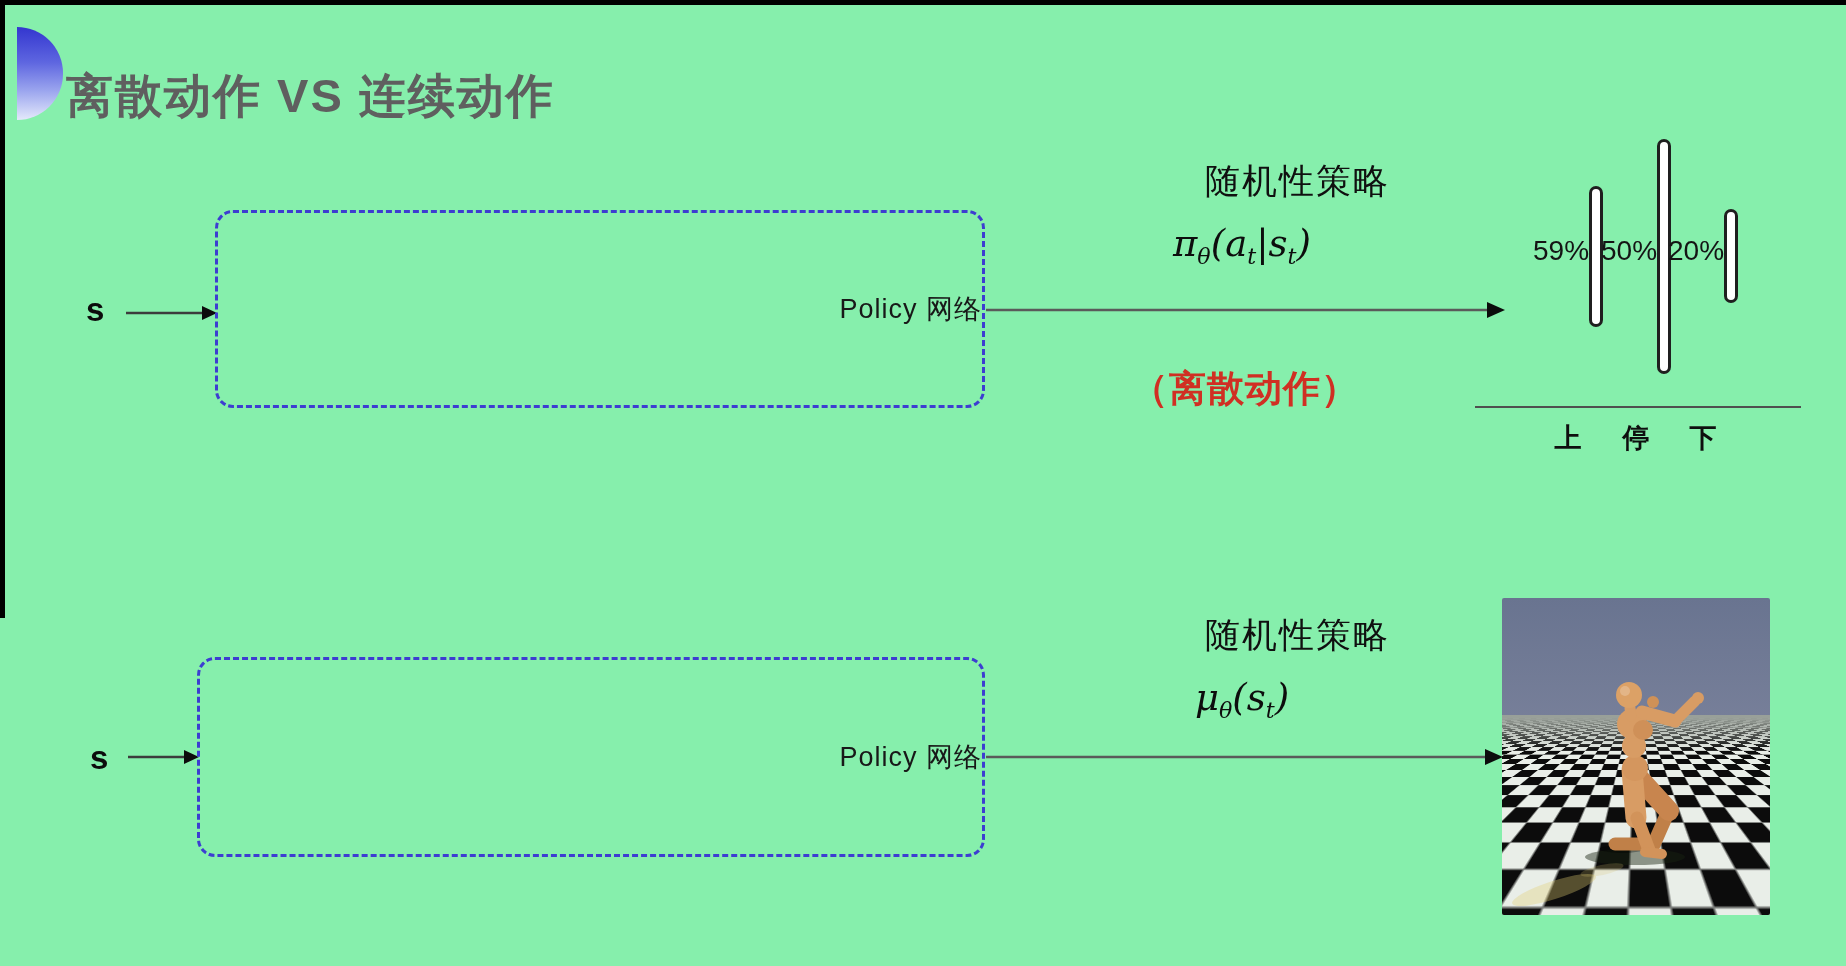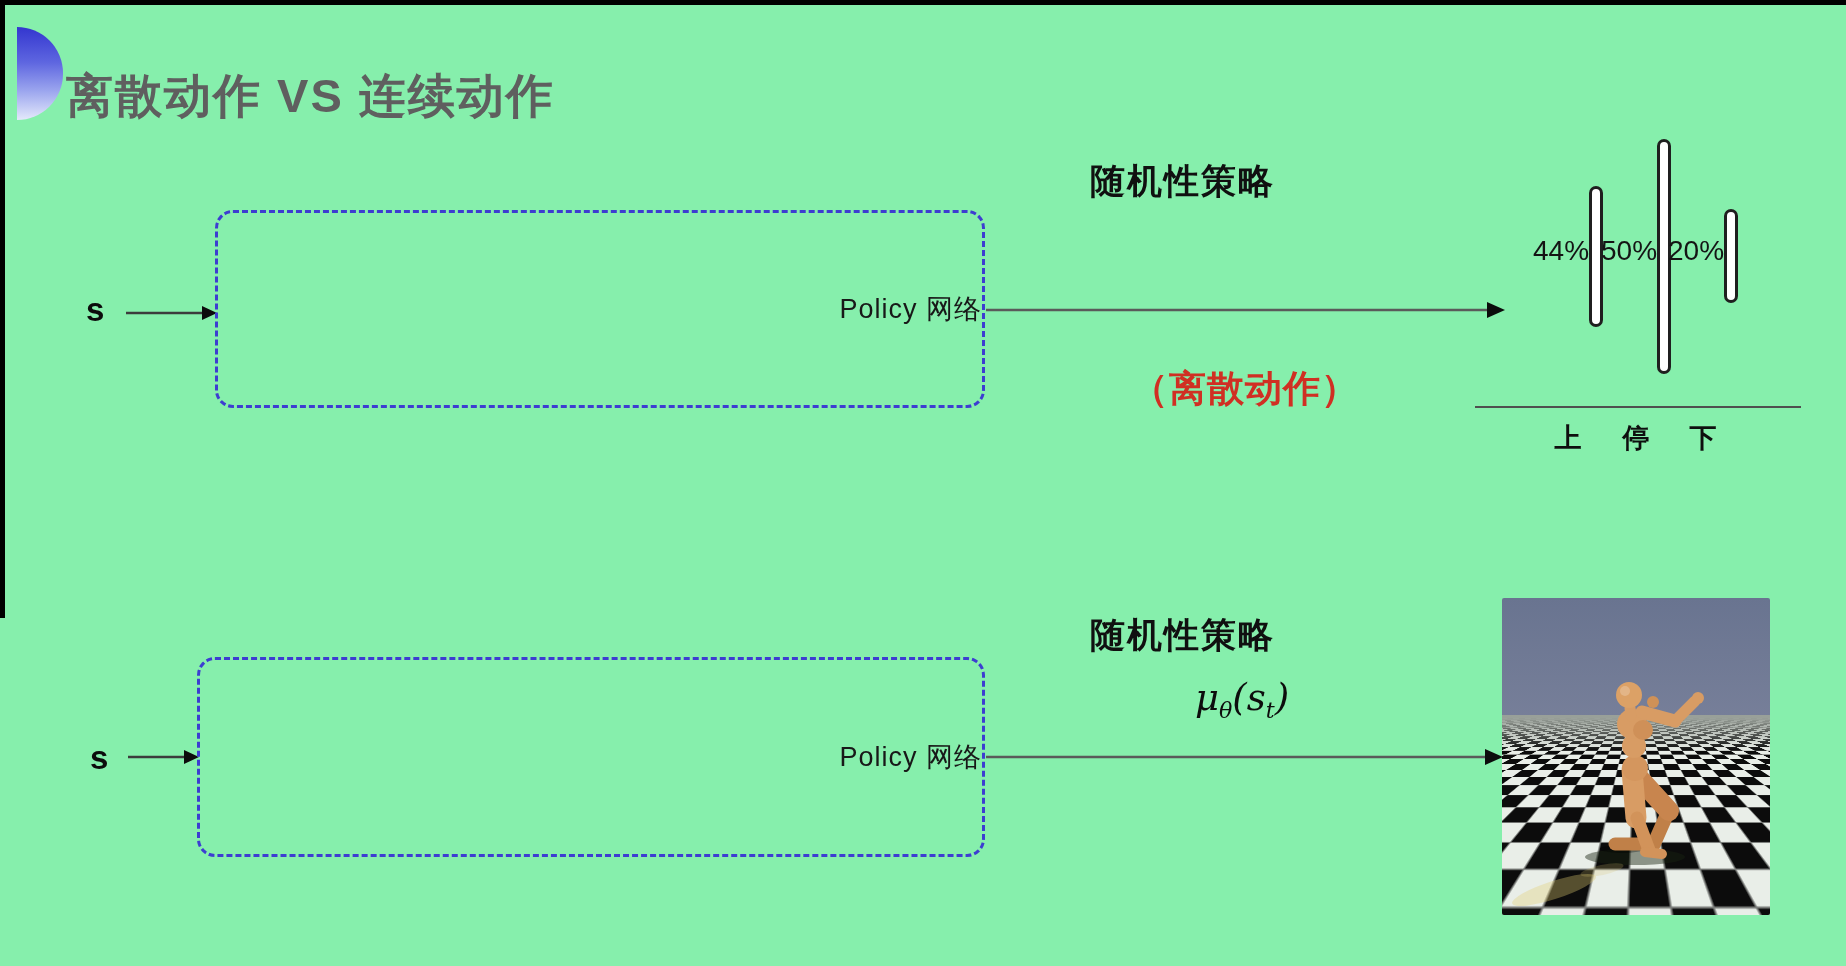--- a/index.html
+++ b/index.html
@@ -20,21 +20,21 @@
   .policy-box .box-label{font-size:27px;color:#181818;letter-spacing:1px;}
   #box-top{left:215px;top:210px;width:770px;height:198px;}
   #box-bottom{left:197px;top:657px;width:788px;height:200px;}
 
   .s-label{position:absolute;font-size:33px;font-weight:600;color:#0c0c0c;}
   #s-top{left:86px;top:291px;}
   #s-bottom{left:90px;top:739px;}
 
   .arrow{position:absolute;}
 
-  .policy-type{position:absolute;width:300px;text-align:left;font-size:35px;font-weight:700;color:#101010;letter-spacing:2px;}
+  .policy-type{position:absolute;width:300px;text-align:right;font-size:35px;font-weight:400;color:#101010;letter-spacing:2px;}
   #type-top{left:1090px;top:158px;}
   #type-bottom{left:1090px;top:612px;}
 
   .formula{position:absolute;width:320px;text-align:center;
            font-family:"DejaVu Serif","Liberation Serif",serif;font-style:italic;
            font-size:37px;color:#0d0d0d;}
   #formula-top{left:1082px;top:222px;}
   #formula-bottom{left:1082px;top:676px;}
   .formula sub{font-size:0.60em;font-style:italic;line-height:0;}
 
@@ -87,26 +87,27 @@
     <span class="box-label">Policy 网络</span>
   </div>
 
   <svg class="arrow" style="left:986px;top:299px" width="520" height="22">
     <line x1="0" y1="11" x2="503" y2="11" stroke="#5a5a5a" stroke-width="2.4"></line>
     <polygon points="501,3 519,11 501,19" fill="#0c0c0c"></polygon>
   </svg>
 
   <div class="policy-type" id="type-top">随机性策略</div>
 
+  <div class="formula" id="formula-top"><span>π</span><sub>θ</sub><span>(</span><span>a</span><sub>t</sub><span>|</span><span>s</span><sub>t</sub><span>)</span></div>
 
   <div class="action-note" id="note-top">（离散动作）</div>
 
   <div class="chart">
     <div class="bar-col" id="col-0">
-      <div class="bar-value">44%</div>
+      <div class="bar-value">59%</div>
       <div class="bar" style="height: 141px;"></div>
     </div>
     <div class="bar-col" id="col-1">
       <div class="bar-value">50%</div>
       <div class="bar" style="height: 235px;"></div>
     </div>
     <div class="bar-col" id="col-2">
       <div class="bar-value">20%</div>
       <div class="bar" style="height: 94px;"></div>
     </div>

